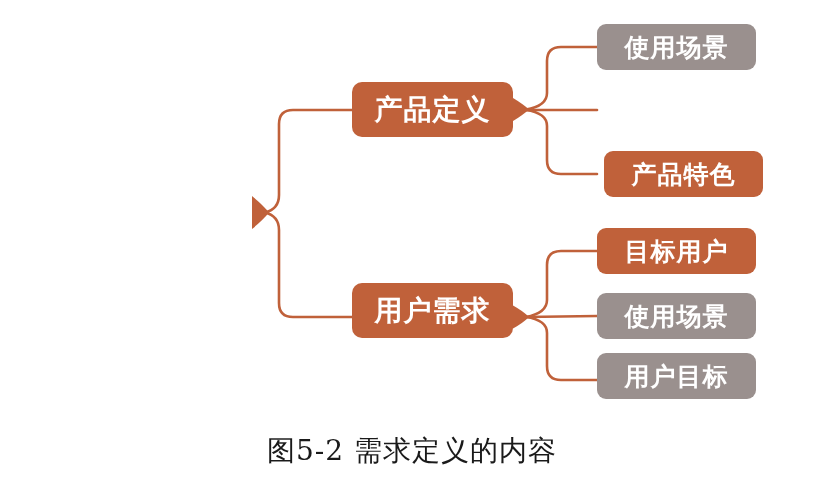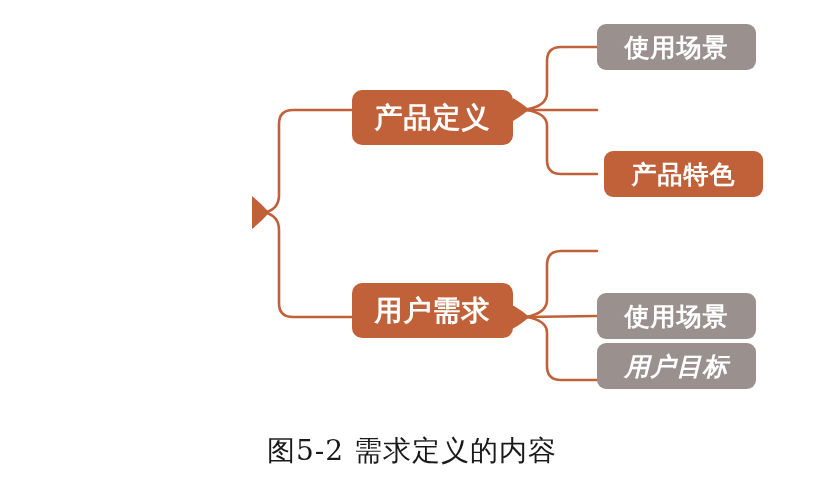--- a/index.html
+++ b/index.html
@@ -41,34 +41,34 @@
     width: 195px; height: 69px;
     border-radius: 11px;
     font-size: 34px;
   }
   .node-branch {
     left: 352px;
     width: 161px; height: 55px;
     border-radius: 10px;
     font-size: 28px;
   }
-  .node-branch.b0 { top: 90px; }
+  .node-branch.b0 { top: 82px; }
   .node-branch.b1 { top: 283px; }
   .node-leaf {
     left: 597px;
     width: 159px; height: 46px;
     border-radius: 9px;
     font-size: 25px;
   }
   .leaf-0 { top: 24px; }
   .leaf-1 { top: 87px; }
   .leaf-2 { top: 151px; margin-left: 7px; }
   .leaf-3 { top: 228px; }
   .leaf-4 { top: 293px; }
-  .leaf-5 { top: 343px; font-style: italic; }
+  .leaf-5 { top: 353px; }
   .caption {
     position: absolute;
     left: 0; right: 0;
     top: 432px;
     text-align: center;
     color: var(--caption-text);
     font-family: "DejaVu Serif", serif;
     font-size: 28px;
     letter-spacing: 1px;
     white-space: nowrap;
@@ -99,18 +99,19 @@
     <path d="M526,317 Q547,320 547,333 L547,366 Q547,380 561,380 L597,380" fill="none" stroke="#C0613A" stroke-width="2.6" stroke-linecap="round"></path>
   </svg>
 
 
   <div class="node node-branch b0 orange">产品定义</div>
   <div class="node node-branch b1 orange">用户需求</div>
 
   <div class="node node-leaf leaf-0 gray">使用场景</div>
   <div class="node node-leaf leaf-2 orange">产品特色</div>
 
+  <div class="node node-leaf leaf-3 orange">目标用户</div>
   <div class="node node-leaf leaf-4 gray">使用场景</div>
   <div class="node node-leaf leaf-5 gray">用户目标</div>
 
   <div class="caption">图5-2 需求定义的内容</div>
 
 </div>
 
 </body></html>

